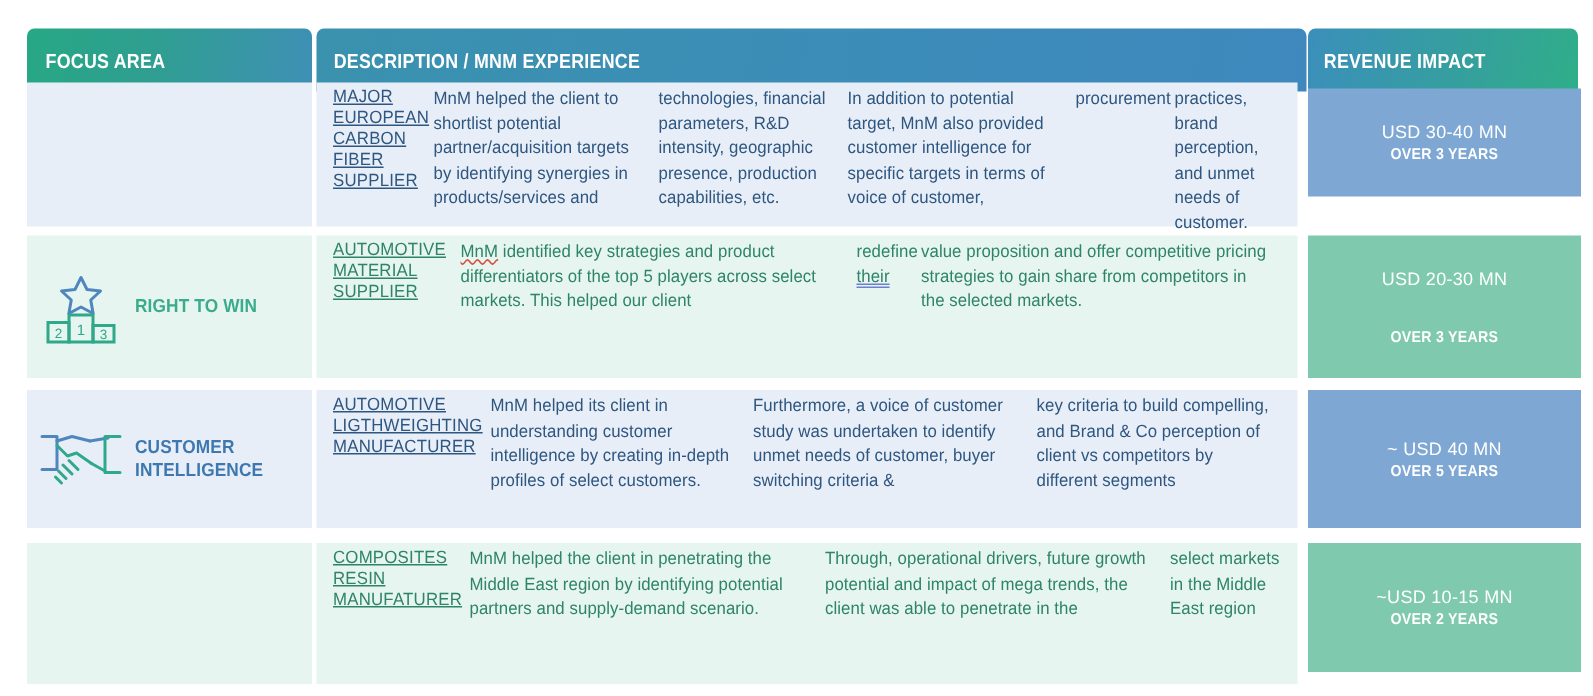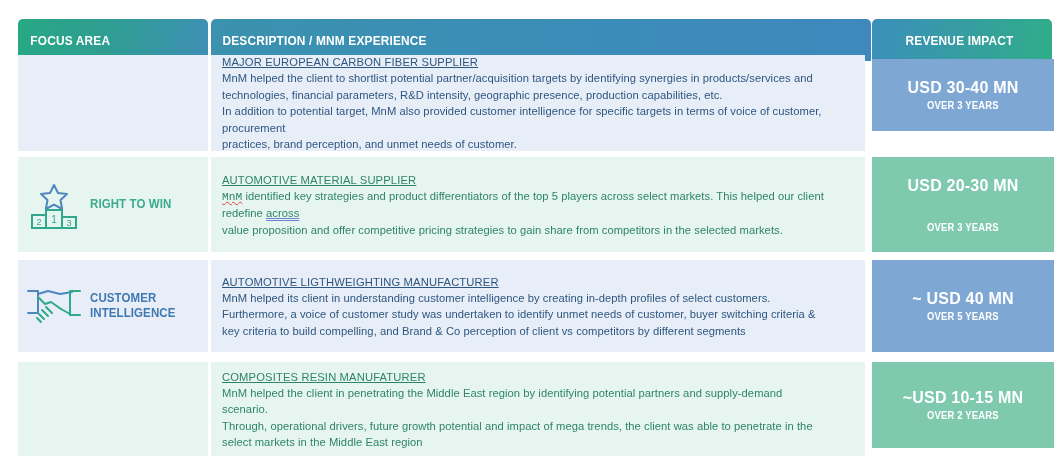--- a/index.html
+++ b/index.html
@@ -9,21 +9,21 @@
   
   .header-row{position:absolute;left:0;top:0;width:1062px;height:48px;}
   .hcell{position:absolute;top:6px;height:42px;border-radius:5px 5px 0 0;display:flex;align-items:center;margin-top:13px;}
   .hcell span{color:#ffffff;font-weight:bold;font-size:13.5px;letter-spacing:.2px;
               font-family:"Liberation Sans Narrow","Liberation Sans",sans-serif;
               transform:scaleX(.88);transform-origin:left center;white-space:nowrap;}
   #h-focus{left:18px;width:190px;background:linear-gradient(100deg,#27a884 0%,#2f9e91 45%,#3e8fb5 100%);}
   #h-focus span{padding-left:14px;}
   #h-desc{left:211px;width:660px;background:linear-gradient(100deg,#3a92ae 0%,#3c8cb9 60%,#3e88bd 100%);text-align:right;}
   #h-desc span{padding-left:13px;}
-  #h-rev{left:872px;width:180px;background:linear-gradient(100deg,#3b8fbb 0%,#35a09c 60%,#2fae89 100%);justify-content:center;}
+  #h-rev{left:872px;width:180px;background:linear-gradient(100deg,#3b8fbb 0%,#35a09c 60%,#2fae89 100%);}
   #h-rev span{padding-left:12px;}
 
   
   .row{position:absolute;left:0;width:1062px;}
   .band{position:absolute;top:0;height:100%;}
   .band-focus{left:18px;width:190px;}
   .band-desc{left:211px;width:654px;}
 
   .row.blue  .band{background:#e8eef7;}
   .row.green .band{background:#e6f5ef;}
@@ -31,33 +31,33 @@
   
   .focus-inner{position:absolute;left:18px;top:0;width:190px;height:100%;display:flex;align-items:center;}
   .icon-wrap{width:72px;min-width:72px;display:flex;align-items:center;justify-content:center;}
   .focus-label{font-weight:bold;font-size:12.5px;line-height:15px;letter-spacing:.1px;
                font-family:"Liberation Sans Narrow","Liberation Sans",sans-serif;
                transform:scaleX(.92);transform-origin:left center;}
   .row.blue  .focus-label{color:#3e78b0;}
   .row.green .focus-label{color:#3aab8b;}
 
   
-  .desc-inner{position:absolute;left:222px;top:0;width:636px;height:100%;display:flex;flex-direction:column;justify-content:center;padding-top:2px;box-sizing:border-box;}
+  .desc-inner{position:absolute;left:222px;top:0;width:636px;height:100%;display:flex;flex-direction:row;justify-content:center;padding-top:2px;box-sizing:border-box;}
   .desc-title{font-size:11.8px;font-weight:normal;text-decoration:underline;margin-bottom:1px;letter-spacing:.15px;
               font-family:"Liberation Sans Narrow","Liberation Sans",sans-serif;transform:scaleX(.95);transform-origin:left center;}
   .desc-body{font-size:11.8px;line-height:16.5px;letter-spacing:.05px;
              font-family:"Liberation Sans Narrow","Liberation Sans",sans-serif;transform:scaleX(.95);transform-origin:left center;}
   .row.blue  .desc-title,.row.blue  .desc-body{color:#2d5680;}
   .row.green .desc-title,.row.green .desc-body{color:#2e8468;}
-  .sp-red{ text-decoration:underline; text-decoration-style:wavy; text-decoration-color:#d84a3a; text-decoration-thickness:1px;font-family:Liberation Mono, monospace;}
+  .sp-red{ text-decoration:underline; text-decoration-style:wavy; text-decoration-color:#d84a3a; text-decoration-thickness:1px;}
   .sp-blue{text-decoration:underline; text-decoration-style:double; text-decoration-color:#6f7fd0; text-decoration-thickness:1px;}
 
   
   .rev-badge{position:absolute;left:872px;width:182px;display:flex;flex-direction:column;align-items:center;justify-content:center;}
-  .rev-main{color:#ffffff;font-weight:bold;font-size:16px;letter-spacing:.2px;white-space:nowrap;}
+  .rev-main{color:#ffffff;font-weight:normal;font-size:12px;letter-spacing:.2px;white-space:nowrap;}
   .rev-sub{color:#ffffff;font-weight:bold;font-size:10.5px;letter-spacing:.2px;white-space:nowrap;margin-top:2px;
            font-family:"Liberation Sans Narrow","Liberation Sans",sans-serif;transform:scaleX(.9);}
   .badge-blue{background:#7ea8d3;}
   .badge-green{background:#7fc9ae;}
 </style>
 </head>
 <body>
 
 <div class="page">
 
@@ -107,21 +107,21 @@
             <text x="12" y="45" font-size="9" fill="#2fa98a" stroke="none" text-anchor="middle" font-family="Liberation Sans, sans-serif">2</text>
             <text x="42" y="46" font-size="9" fill="#2fa98a" stroke="none" text-anchor="middle" font-family="Liberation Sans, sans-serif">3</text>
           </g>
         </svg>
       </div>
       <div class="focus-label">RIGHT TO WIN</div>
     </div>
     <div class="desc-inner">
       <div class="desc-title">AUTOMOTIVE MATERIAL SUPPLIER</div>
       <div class="desc-body"><span class="sp-red">MnM</span><span> identified key strategies and product differentiators of the top 5 players across select markets. This helped our client</span></div>
-      <div class="desc-body"><span>redefine </span><span class="sp-blue">across</span></div>
+      <div class="desc-body"><span>redefine </span><span class="sp-blue">their</span></div>
       <div class="desc-body">value proposition and offer competitive pricing strategies to gain share from competitors in the selected markets.</div>
     </div>
     <div class="rev-badge badge-green" style="top:0px;height:95px;gap:24px;">
       <div class="rev-main">USD 20-30 MN</div>
       <div class="rev-sub">OVER 3 YEARS</div>
     </div>
   </div>
 
   <div class="row blue" style="top:260px;height:92px;">
     <div class="band band-focus"></div>

